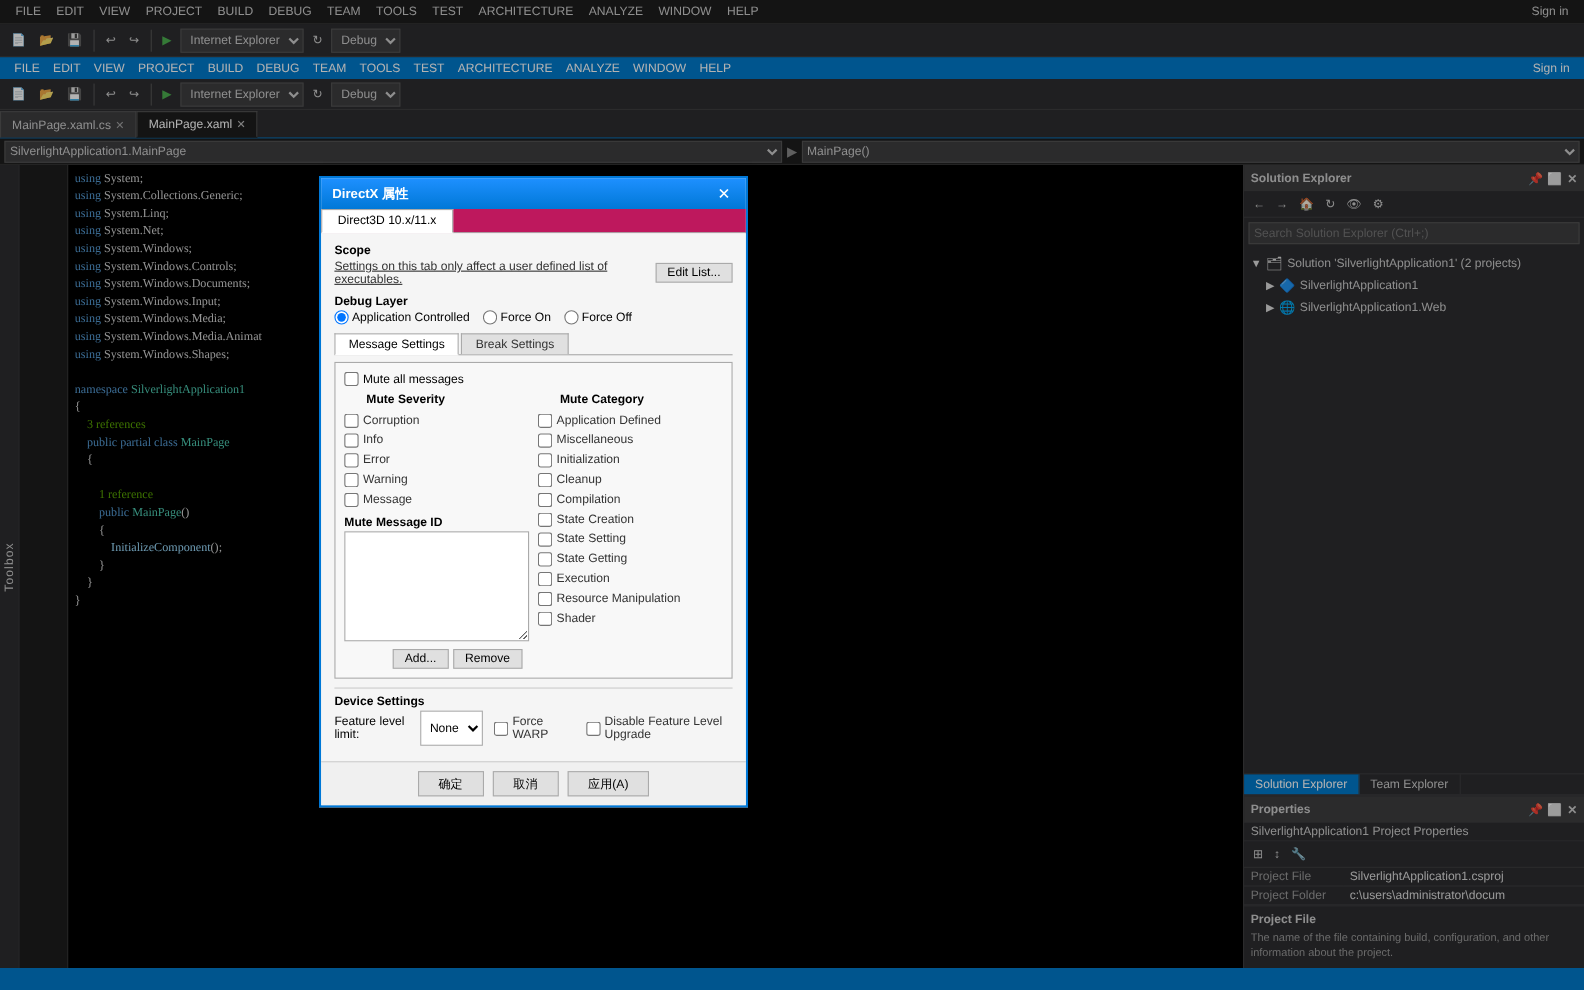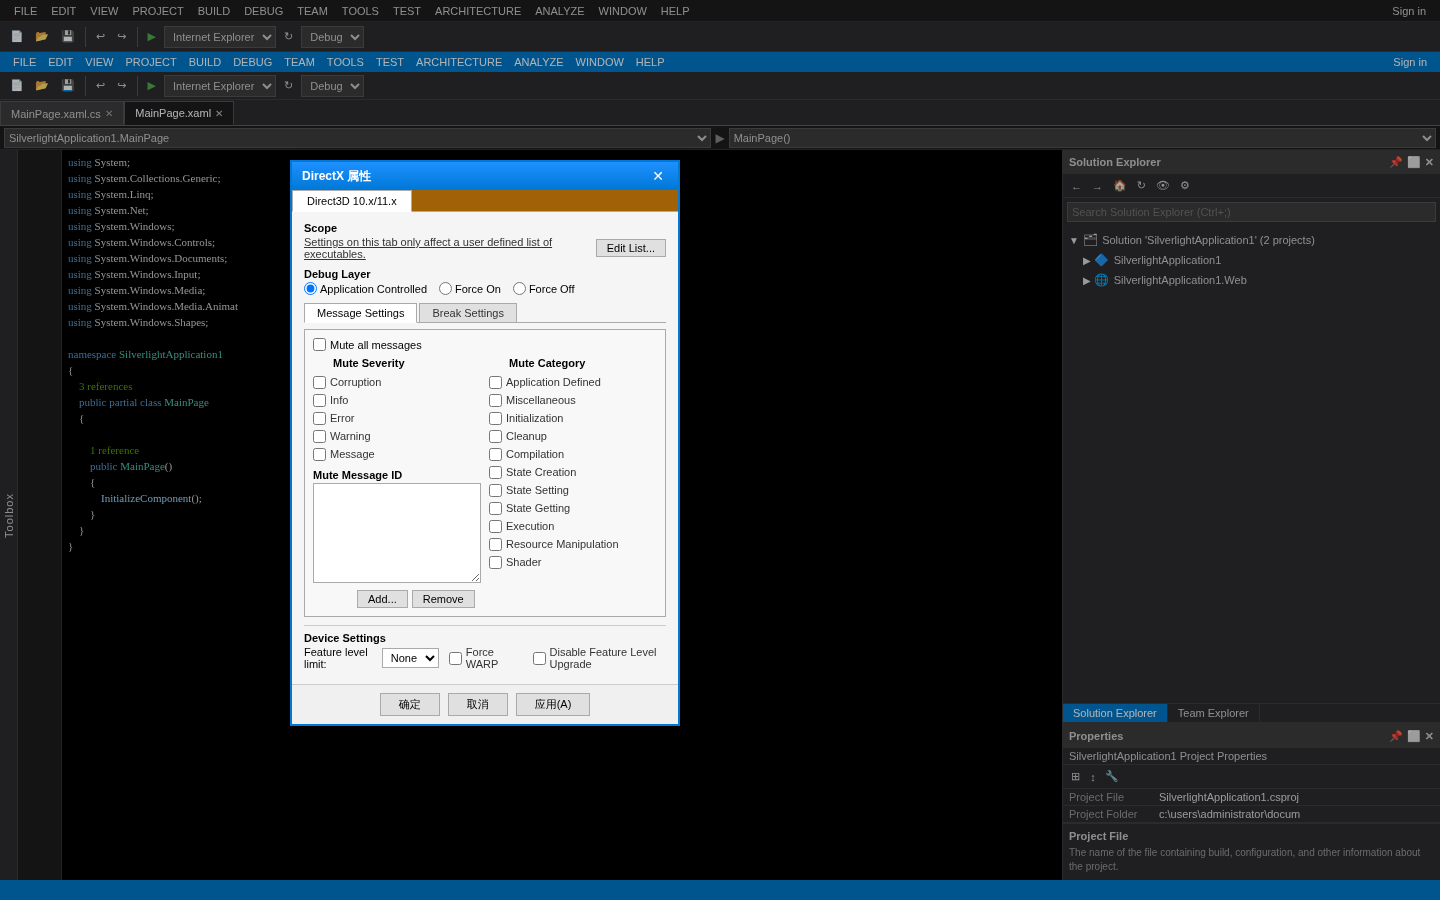--- a/index.html
+++ b/index.html
@@ -178,21 +178,21 @@
       line-height: 16px;
       padding: 0 8px 0 50px;
       white-space: pre;
     }
     .kw { color: #569cd6; }
     .cls { color: #4ec9b0; }
     .ref { color: #9cdcfe; }
 
     
     .right-panel {
-      width: 378px;
+      width: 310px;
       background: #2d2d30;
       border-left: 1px solid #3e3e40;
       display: flex;
       flex-direction: column;
     }
 
     
     .panel-header {
       background: #3e3e40;
       height: 24px;
@@ -325,21 +325,21 @@
       border: none;
       color: #fff;
       font-size: 14px;
       cursor: pointer;
       padding: 0 4px;
     }
 
     
     .dialog-tabs {
       display: flex;
-      background: #a16207;
+      background: #be185d;
       border-bottom: 1px solid #aaa;
     }
     .dialog-tab {
       padding: 4px 14px;
       font-size: 11px;
       cursor: pointer;
       border: 1px solid transparent;
       border-bottom: none;
       background: #e0e0e0;
       color: #333;
@@ -497,21 +497,21 @@
       align-items: center;
       gap: 6px;
       margin-bottom: 4px;
       font-size: 11px;
     }
     .none-select {
       background: #fff;
       border: 1px solid #aaa;
       font-size: 11px;
       padding: 1px 4px;
-      height: 20px;
+      height: 32px;
     }
     .force-row {
       display: flex;
       flex-direction: row;
       gap: 20px;
       margin-left: 4px;
     }
 
     
     .dialog-footer {

